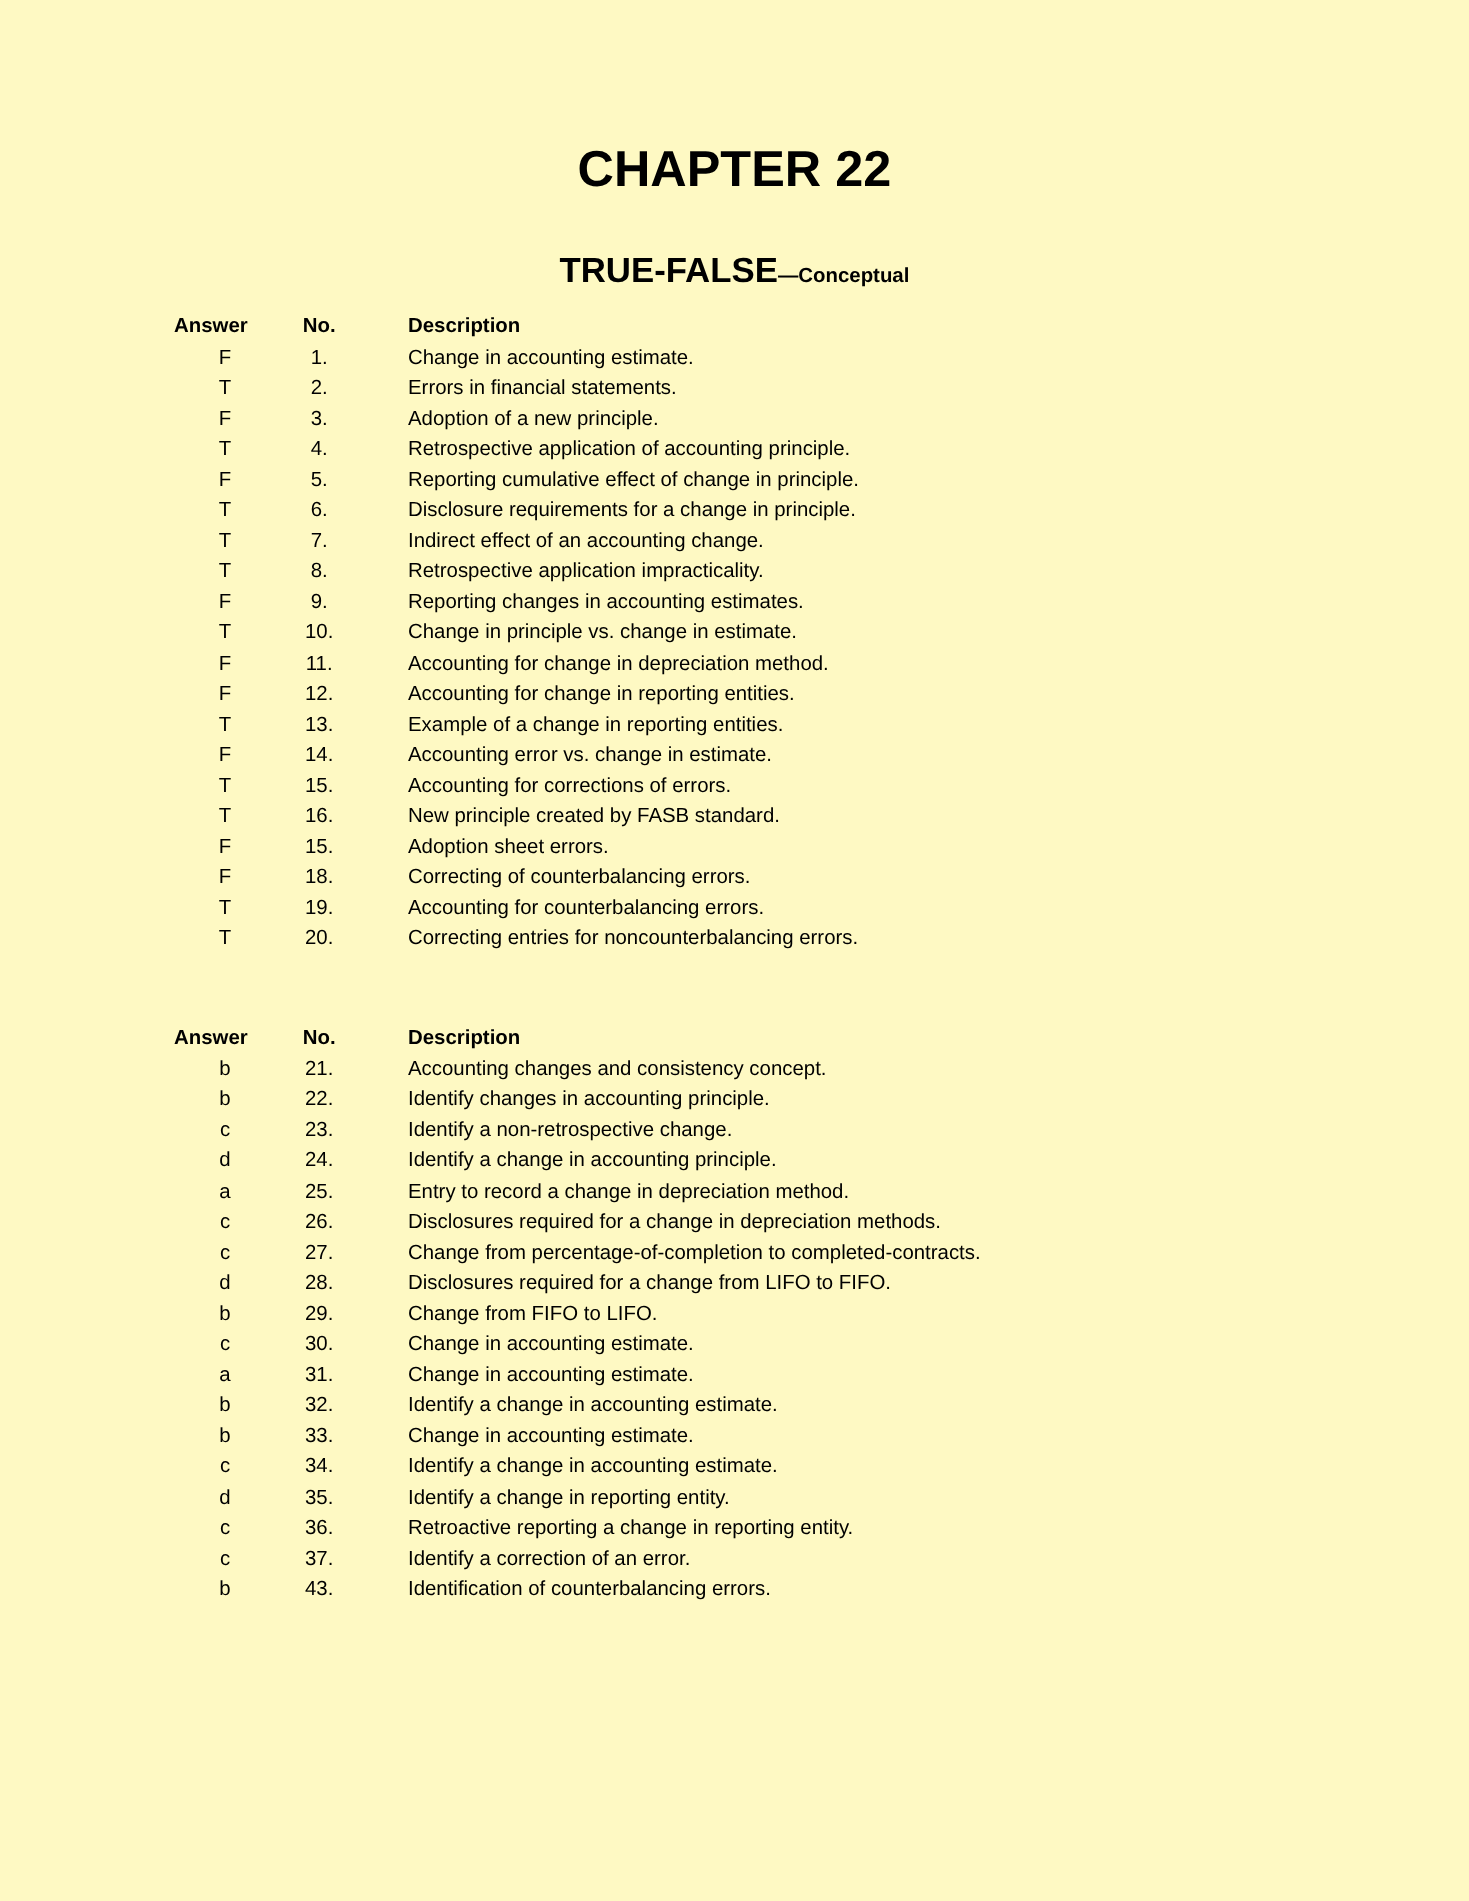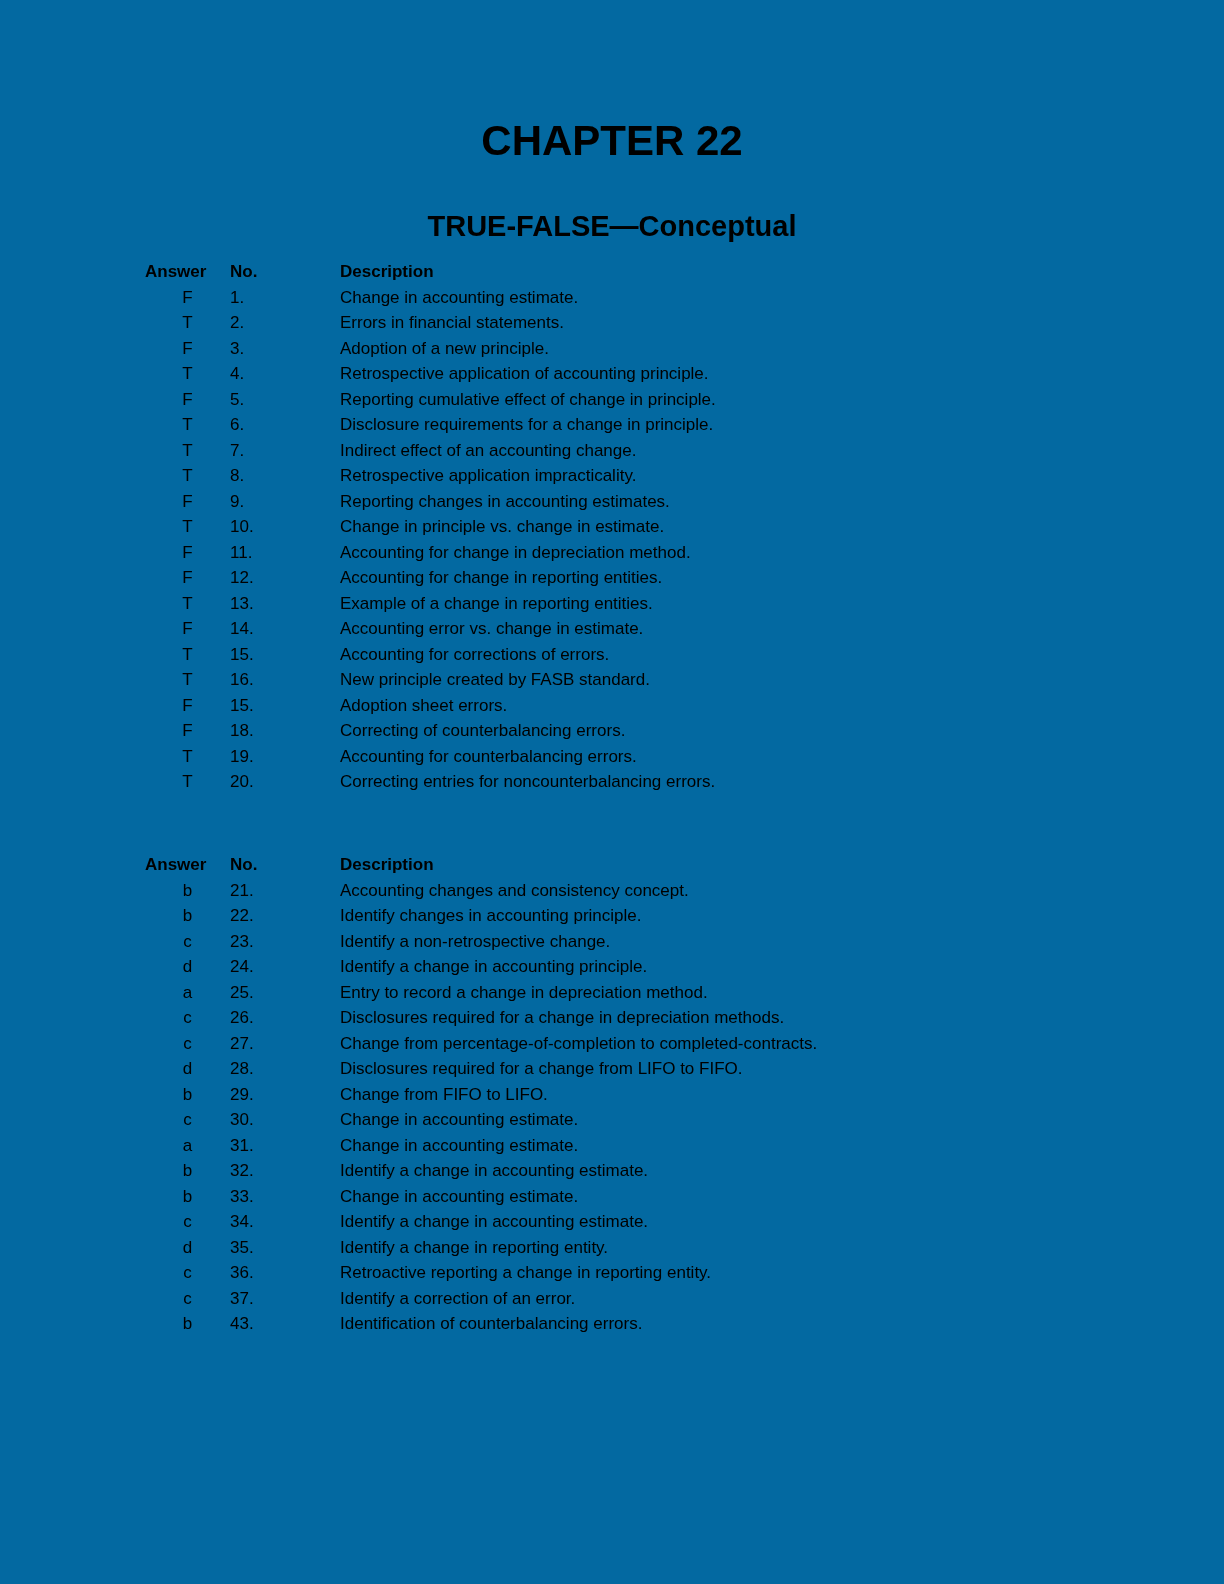--- a/index.html
+++ b/index.html
@@ -4,21 +4,21 @@
 <style>
   html, body {
     margin: 0;
     padding: 0;
     background: #ffffff;
   }
   .page {
     width: 1224px;
     height: 1584px;
     box-sizing: border-box;
-    background: #0369a1;
+    background: #fef9c3;
     color: #000000;
     font-family: "Liberation Sans", sans-serif;
     padding: 118px 145px 0 145px;
     overflow: hidden;
   }
   h1.chapter-title {
     font-size: 42px;
     font-weight: bold;
     text-align: center;
     margin: 0 0 46px 0;
@@ -32,21 +32,21 @@
     line-height: 1.1;
   }
   h3.section-heading {
     font-size: 29px;
     font-weight: bold;
     text-align: center;
     margin: 0 0 14px 0;
     line-height: 1.15;
   }
   h3.section-heading .sub {
-    font-size: 29px;
+    font-size: 17px;
   }
   section.qsection + section.qsection {
     margin-top: 56px;
   }
   table.qtable {
     width: 100%;
     border-collapse: collapse;
     table-layout: fixed;
   }
   table.qtable th,
@@ -57,21 +57,21 @@
     vertical-align: top;
     white-space: nowrap;
     overflow: visible;
   }
   table.qtable thead th {
     font-weight: bold;
     line-height: 27px;
   }
   .col-answer { width: 85px; text-align: center; }
   thead .col-answer { text-align: left; }
-  .col-no { width: 72px; text-align: left; }
+  .col-no { width: 72px; text-align: center; }
   .col-desc { text-align: left; padding-left: 38px !important; }
 </style>
 </head>
 <body>
 
 <div class="page">
 
   <h1 class="chapter-title">CHAPTER 22</h1>
 
   <section class="qsection">

